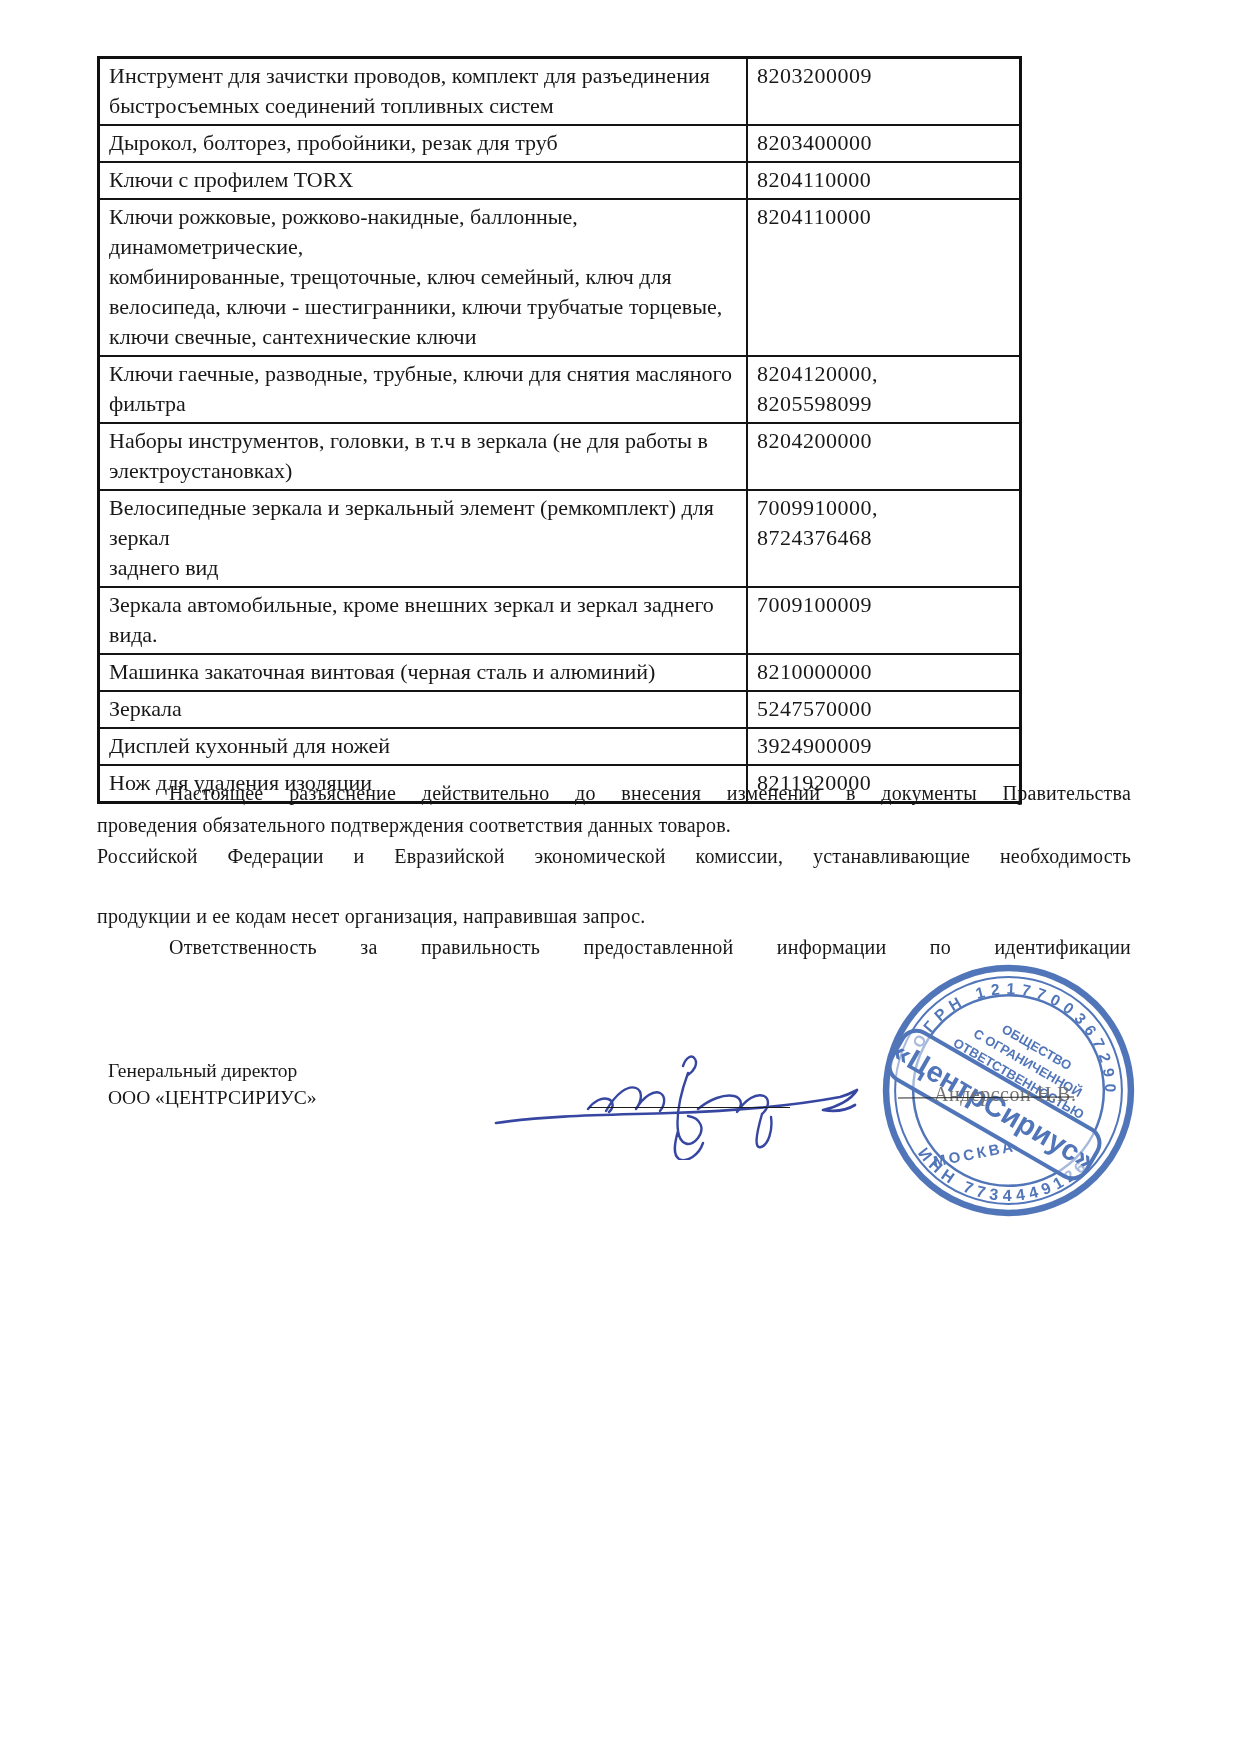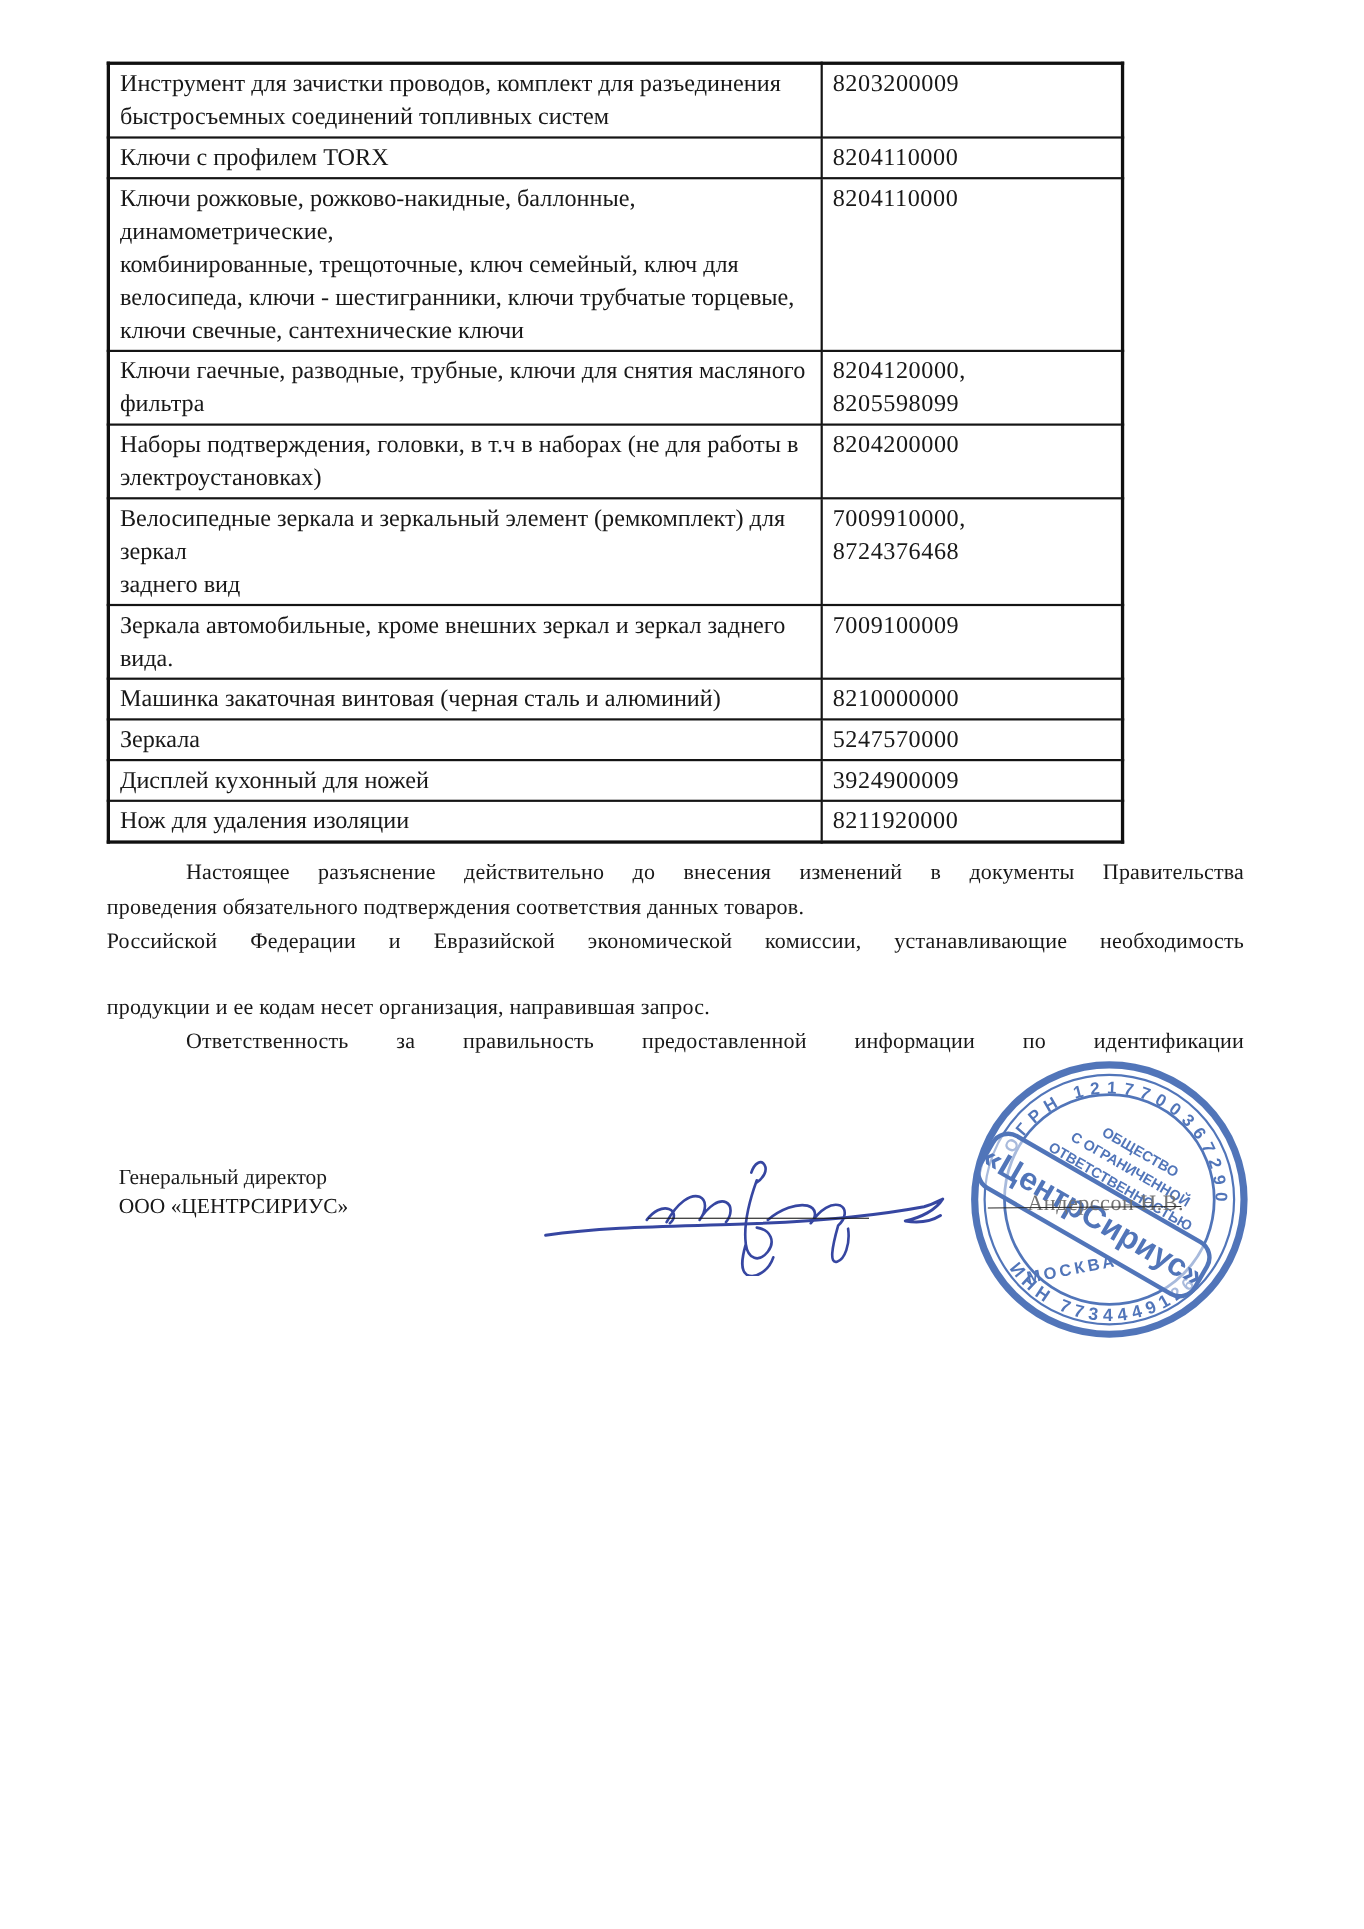--- a/index.html
+++ b/index.html
@@ -76,38 +76,42 @@
 <div class="page">
 
   <table class="doc-table">
     <tbody>
       <tr>
         <td>Инструмент для зачистки проводов, комплект для разъединения
 быстросъемных соединений топливных систем</td>
         <td class="code">8203200009</td>
       </tr>
       <tr>
+        <td>Дырокол, болторез, пробойники, резак для труб</td>
+        <td class="code">8203400000</td>
+      </tr>
+      <tr>
         <td>Ключи с профилем TORX</td>
         <td class="code">8204110000</td>
       </tr>
       <tr>
         <td>Ключи рожковые, рожково-накидные, баллонные, динамометрические,
 комбинированные, трещоточные, ключ семейный, ключ для
 велосипеда, ключи - шестигранники, ключи трубчатые торцевые,
 ключи свечные, сантехнические ключи</td>
         <td class="code">8204110000</td>
       </tr>
       <tr>
         <td>Ключи гаечные, разводные, трубные, ключи для снятия масляного
 фильтра</td>
         <td class="code">8204120000,
 8205598099</td>
       </tr>
       <tr>
-        <td>Наборы подтверждения, головки, в т.ч в наборах (не для работы в
+        <td>Наборы инструментов, головки, в т.ч в зеркала (не для работы в
 электроустановках)</td>
         <td class="code">8204200000</td>
       </tr>
       <tr>
         <td>Велосипедные зеркала и зеркальный элемент (ремкомплект) для зеркал
 заднего вид</td>
         <td class="code">7009910000,
 8724376468</td>
       </tr>
       <tr>

